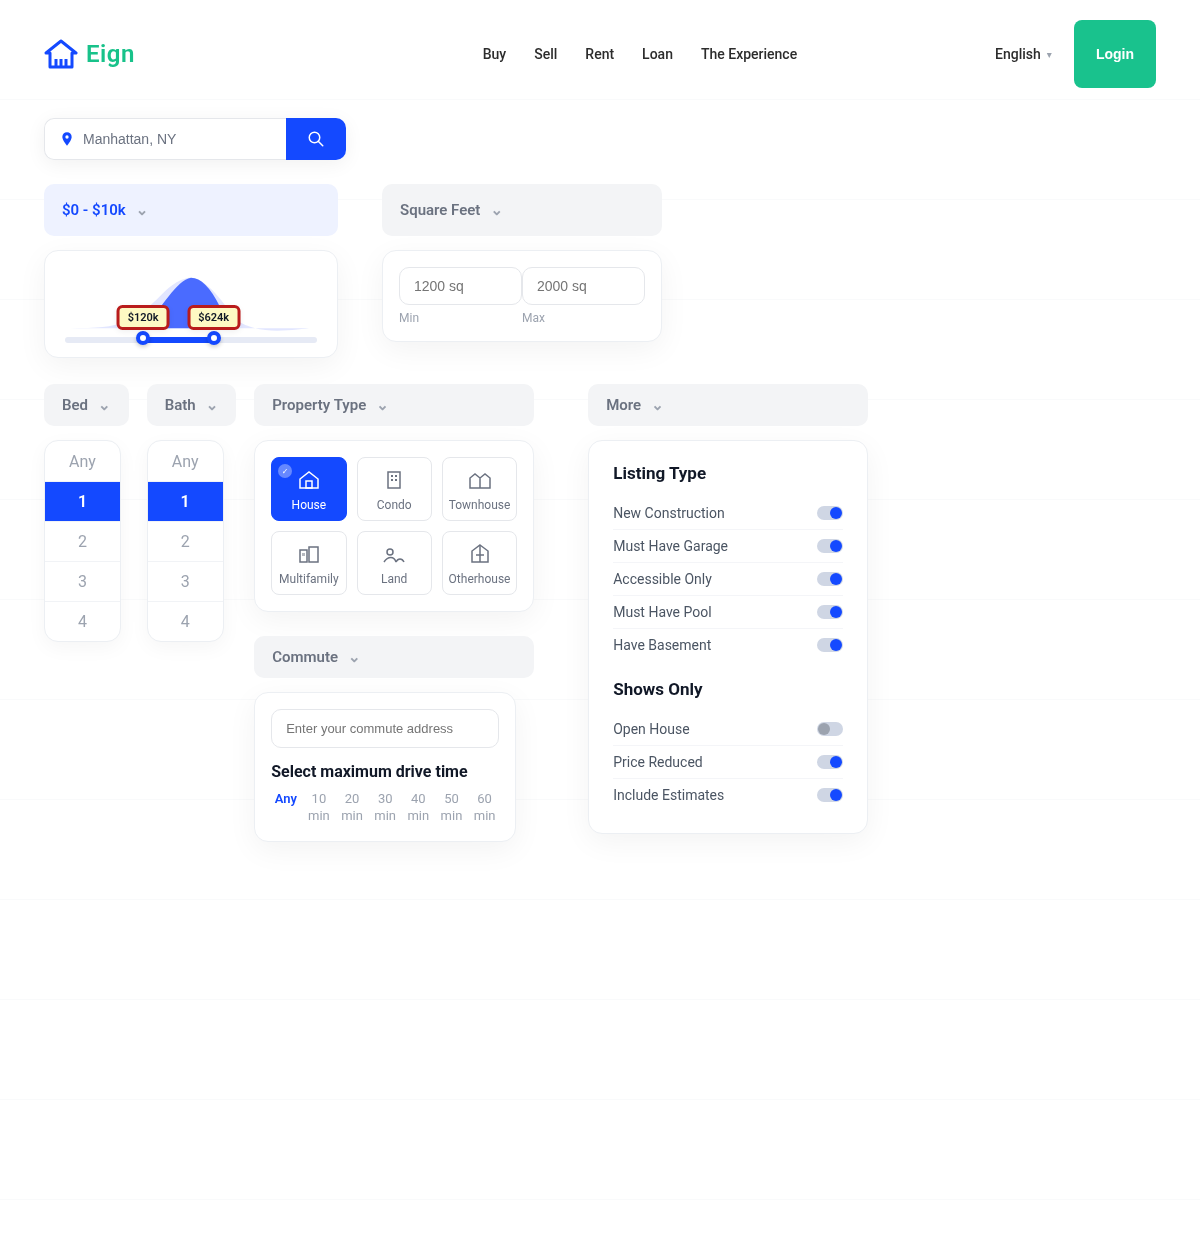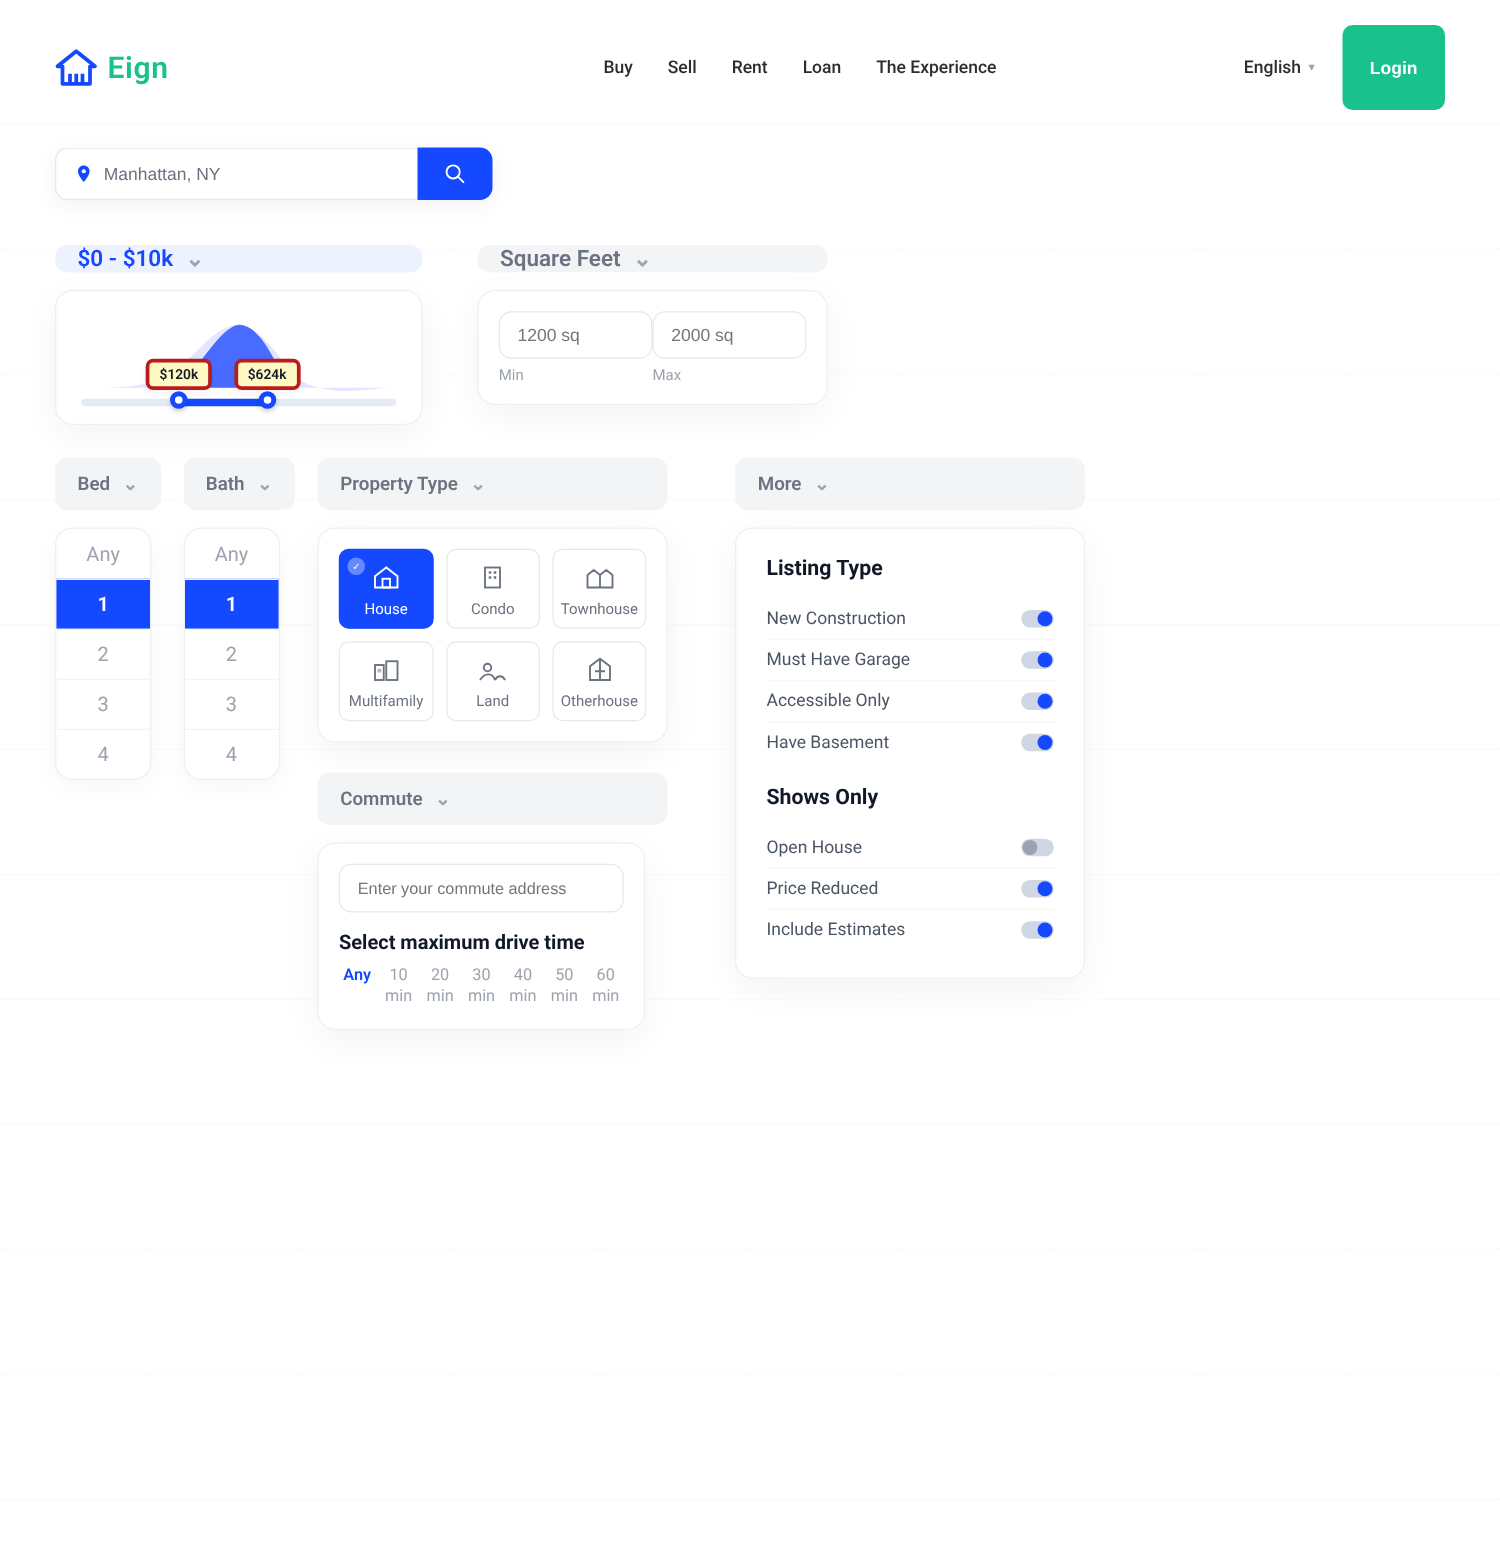--- a/index.html
+++ b/index.html
@@ -27,29 +27,29 @@
   .header { display:flex; align-items:center; justify-content:space-between; margin-bottom:30px; }
   .logo { display:flex; align-items:center; gap:8px; }
   .logo-text { font-size:24px; font-weight:600; color:#18c28a; letter-spacing:0.5px; }
   .nav { display:flex; gap:28px; margin-left:150px; }
   .nav a { color:#2c2c2c; font-size:14px; text-decoration:none; font-weight:500; }
   .head-right { display:flex; align-items:center; gap:22px; }
   .lang { display:flex; align-items:center; gap:6px; font-size:14px; color:#2c2c2c; font-weight:500; }
   .login-btn { background:#19c28d; color:#fff; border:none; border-radius:8px; padding:26px 22px; font-weight:600; font-size:14px; cursor:pointer; }
 
   
-  .searchbar { display:flex; margin-bottom:36px; width:350px; border-radius:10px; box-shadow:0 4px 20px rgba(0,0,0,0.06); }
+  .searchbar { display:flex; margin-bottom:24px; width:302px; border-radius:10px; box-shadow:0 4px 20px rgba(0,0,0,0.06); }
   .search-input-wrap { flex:1; display:flex; align-items:center; background:#fff; border:1px solid #e5e7eb; border-right:none; border-radius:10px 0 0 10px; padding:0 14px; height:42px; }
   .search-input { border:none; outline:none; font-size:14px; color:#6b7280; flex:1; }
   .search-btn { background:#1449ff; border:none; width:60px; height:42px; border-radius:0 10px 10px 0; display:flex; align-items:center; justify-content:center; cursor:pointer; }
 
   .row { display:flex; gap:18px; align-items:flex-start; margin-bottom:26px; flex-wrap:wrap; }
 
   
-  .pill { display:inline-flex; align-items:center; gap:10px; background:#eef2ff; color:#1449ff; font-weight:600; font-size:18px; padding:0 18px; border-radius:10px; cursor:pointer; }
+  .pill { display:inline-flex; align-items:center; gap:10px; background:#eef2ff; color:#1449ff; font-weight:600; font-size:15px; padding:17px 18px; border-radius:10px; cursor:pointer; }
   .pill.plain { background:#f3f4f6; color:#6b7280; font-weight:600; }
   .pill.small { font-size:15px; padding:12px 18px; }
   .chev { color:#9ca3af; }
 
   
   .range-card { background:#fff; border:1px solid #eceff3; border-radius:14px; padding:18px 20px 14px; width:294px; box-shadow:0 8px 30px rgba(0,0,0,0.05); }
   .range-svg { width:100%; height:70px; display:block; }
   .range-track { position:relative; height:6px; background:#e6eaf5; border-radius:3px; margin-top:-2px; }
   .range-fill { position:absolute; top:0; left:31%; right:41%; height:100%; background:#1449ff; border-radius:3px; }
   .range-knob { position:absolute; top:-6px; width:14px; height:14px; background:#fff; border:4px solid #1449ff; border-radius:50%; box-shadow:0 2px 4px rgba(0,0,0,0.2); }
@@ -317,20 +317,26 @@
                 <div class="knob"></div>
               </div>
             </div>
             <div class="toggle-row">
               <span class="toggle-label">Accessible Only</span>
               <div class="toggle">
                 <div class="knob"></div>
               </div>
             </div>
             <div class="toggle-row">
+              <span class="toggle-label">Must Have Pool</span>
+              <div class="toggle">
+                <div class="knob"></div>
+              </div>
+            </div>
+            <div class="toggle-row">
               <span class="toggle-label">Have Basement</span>
               <div class="toggle">
                 <div class="knob"></div>
               </div>
             </div>
           </div>
         <div class="sec-title" style="margin-top:18px;">Shows Only</div>
         <div id="shows-toggles">
             <div class="toggle-row">
               <span class="toggle-label">Open House</span>

